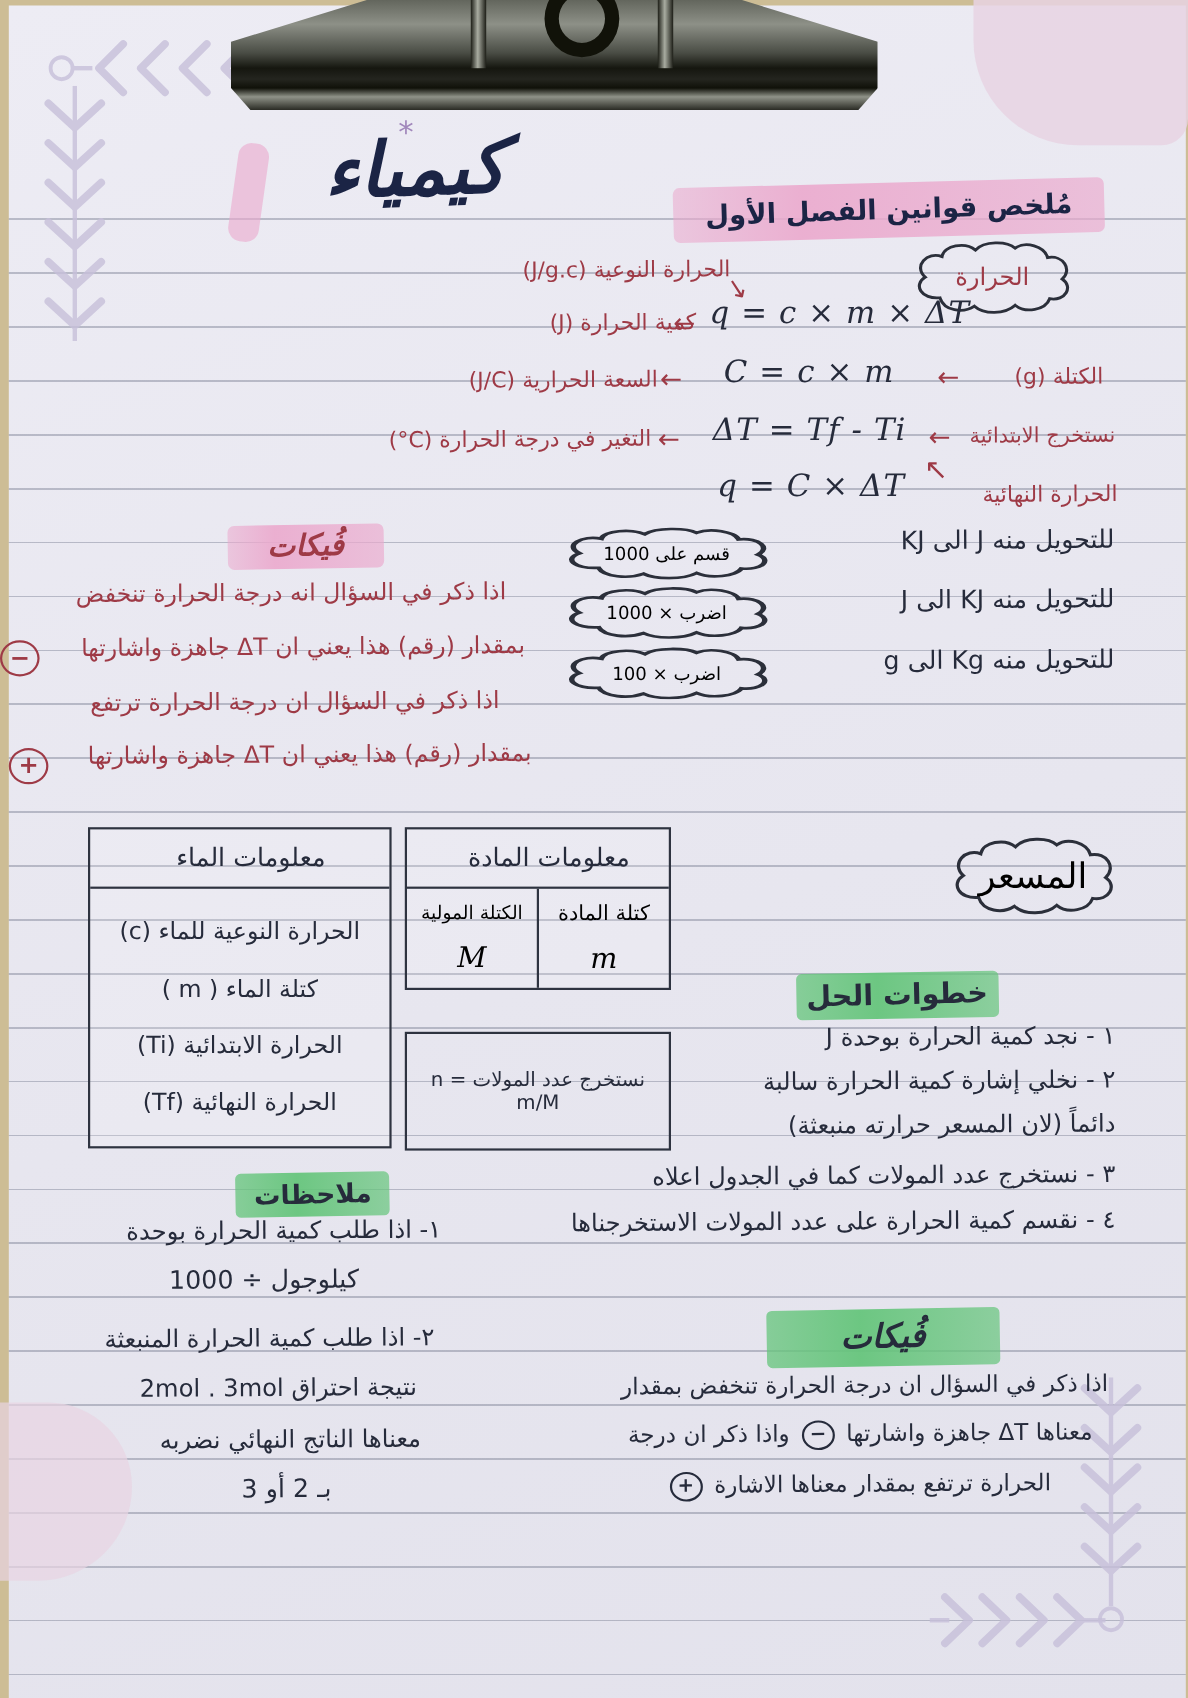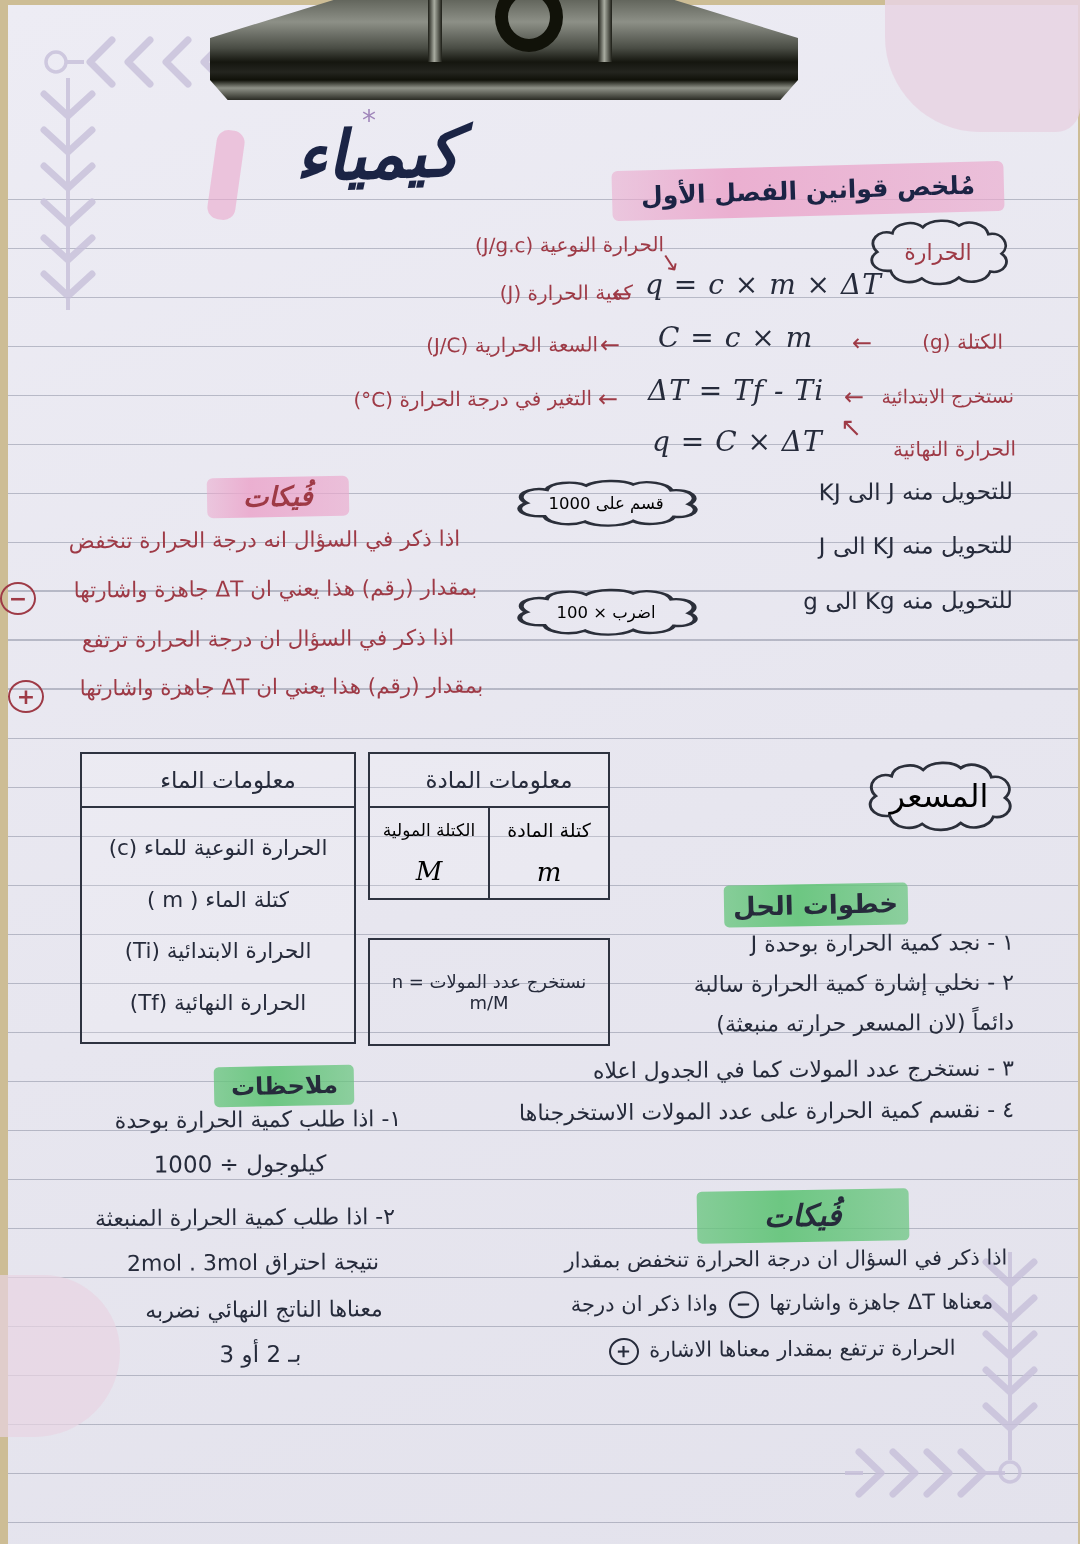--- a/index.html
+++ b/index.html
@@ -118,21 +118,21 @@
     <div class="ridge" style="left:388px"></div>
     <div class="hinge"></div>
   </div>
 
   <div class="pinkpatch"></div>
   <div class="title-chem">كيمياء</div>
   <div class="hl pink" style="left:612px;top:166px;width:392px;height:50px;transform:rotate(-1.5deg)">
     <div class="t" style="position:static;font-size:25px;font-weight:bold;color:var(--navy)">مُلخص قوانين الفصل الأول</div>
   </div>
 
-  <div class="cloud" style="left:862px;top:218px;width:152px;height:68px">
+  <div class="cloud" style="left:826px;top:218px;width:152px;height:68px">
     <svg viewBox="0 0 160 80" preserveAspectRatio="none">
       <path d="M30 62 C12 64 4 48 16 40 C4 28 18 12 32 18 C34 6 54 2 64 11 C72 1 94 1 102 9 C112 1 130 7 133 19 C148 16 157 32 147 42 C158 50 150 66 135 63 C131 75 112 79 102 70 C92 80 72 80 63 71 C52 79 34 76 30 62 Z" fill="none" stroke="#2b2f3a" stroke-width="3"></path>
     </svg>
     <div class="lbl red">الحرارة</div>
   </div>
 
   <div class="t red" style="left:412px;top:233px;width:252px;font-size:20px">الحرارة النوعية (J/g.c)</div>
   <span class="arrow" style="left:660px;top:250px;transform:rotate(12deg)">↘</span>
 
   <div class="eq" style="left:645px;top:268px">q = c × m × ΔT</div>
@@ -157,20 +157,26 @@
 
   <div class="t" style="left:705px;top:478px;width:308px;font-size:23px">للتحويل منه J الى KJ</div>
   <div class="t" style="left:705px;top:532px;width:308px;font-size:23px">للتحويل منه KJ الى J</div>
   <div class="t" style="left:705px;top:587px;width:308px;font-size:23px">للتحويل منه Kg الى g</div>
 
   <div class="cloud" style="left:507px;top:479px;width:198px;height:48px">
     <svg viewBox="0 0 160 80" preserveAspectRatio="none">
       <path d="M30 62 C12 64 4 48 16 40 C4 28 18 12 32 18 C34 6 54 2 64 11 C72 1 94 1 102 9 C112 1 130 7 133 19 C148 16 157 32 147 42 C158 50 150 66 135 63 C131 75 112 79 102 70 C92 80 72 80 63 71 C52 79 34 76 30 62 Z" fill="none" stroke="#2b2f3a" stroke-width="4"></path>
     </svg>
     <div class="lbl" style="font-size:16.5px">قسم على 1000</div>
+  </div>
+  <div class="cloud" style="left:507px;top:533px;width:198px;height:48px">
+    <svg viewBox="0 0 160 80" preserveAspectRatio="none">
+      <path d="M30 62 C12 64 4 48 16 40 C4 28 18 12 32 18 C34 6 54 2 64 11 C72 1 94 1 102 9 C112 1 130 7 133 19 C148 16 157 32 147 42 C158 50 150 66 135 63 C131 75 112 79 102 70 C92 80 72 80 63 71 C52 79 34 76 30 62 Z" fill="none" stroke="#2b2f3a" stroke-width="4"></path>
+    </svg>
+    <div class="lbl" style="font-size:16.5px">اضرب × 1000</div>
   </div>
   <div class="cloud" style="left:507px;top:588px;width:198px;height:48px">
     <svg viewBox="0 0 160 80" preserveAspectRatio="none">
       <path d="M30 62 C12 64 4 48 16 40 C4 28 18 12 32 18 C34 6 54 2 64 11 C72 1 94 1 102 9 C112 1 130 7 133 19 C148 16 157 32 147 42 C158 50 150 66 135 63 C131 75 112 79 102 70 C92 80 72 80 63 71 C52 79 34 76 30 62 Z" fill="none" stroke="#2b2f3a" stroke-width="4"></path>
     </svg>
     <div class="lbl" style="font-size:16.5px">اضرب × 100</div>
   </div>
 
   <div class="hl pink" style="left:207px;top:477px;width:142px;height:40px;transform:rotate(-1deg)">
     <div class="t red" style="position:static;font-size:27px;font-weight:bold;font-style:italic">فُيكات</div>

